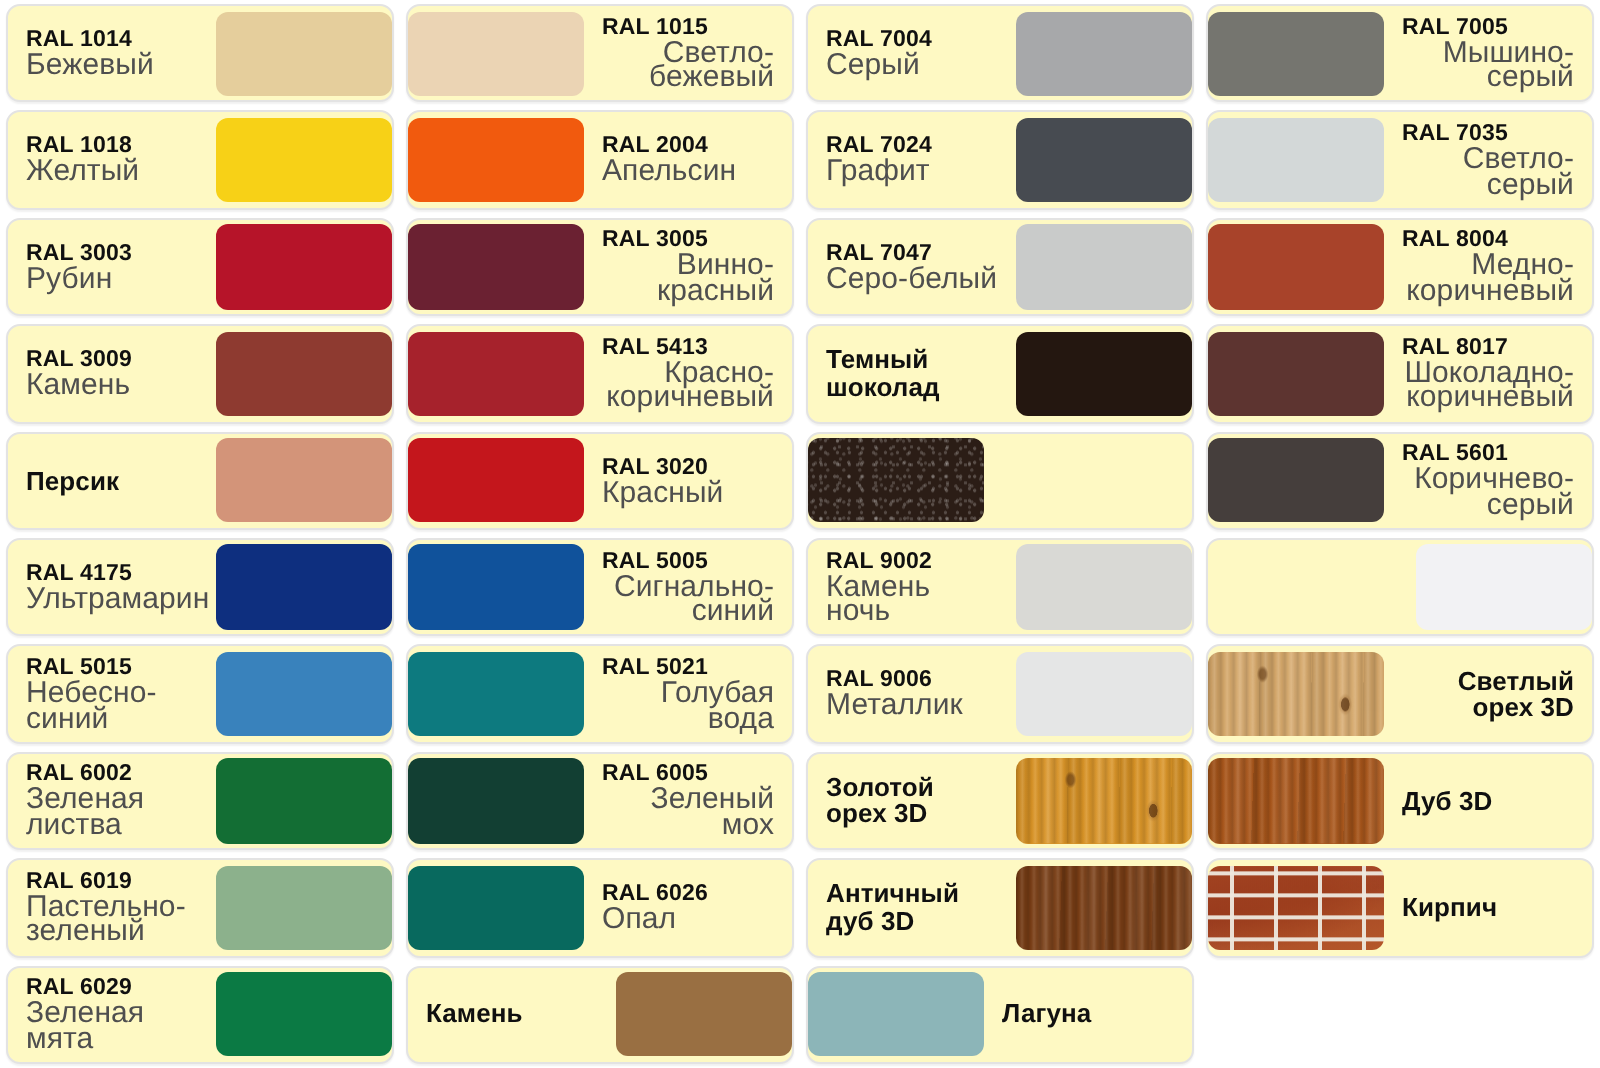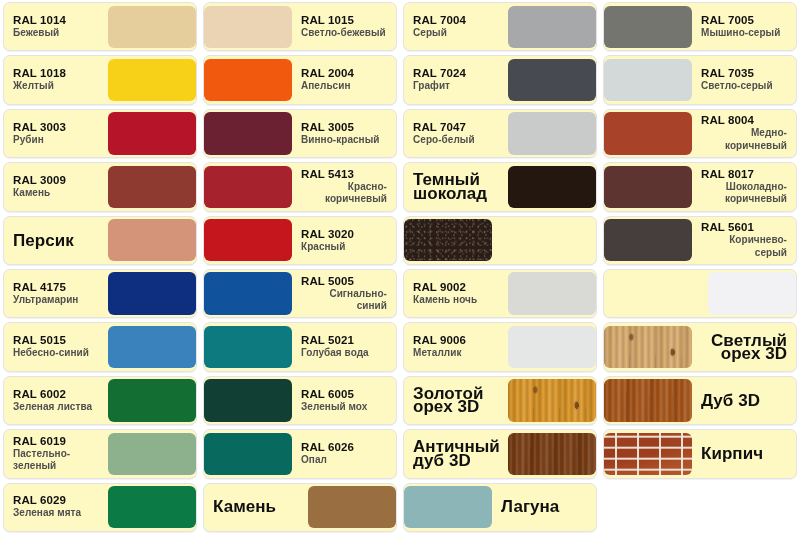--- a/index.html
+++ b/index.html
@@ -47,29 +47,29 @@
 
   .code{
     font-size:11.5px;
     font-weight:bold;
     color:#101010;
     line-height:13px;
     letter-spacing:.1px;
     white-space:nowrap;
   }
   .name{
-    font-size:10px;
-    font-weight:bold;
+    font-size:15px;
+    font-weight:normal;
     color:#4f4f4f;
     line-height:12.5px;
     letter-spacing:.05px;
   }
   
   .card.titleonly .name{
-    font-size:17px;
+    font-size:13px;
     font-weight:bold;
     color:#101010;
     line-height:13.5px;
   }
 
   .swatch{
     flex:0 0 88px;
     width:88px;
     border-radius:6px;
     margin:2.5px 0;

